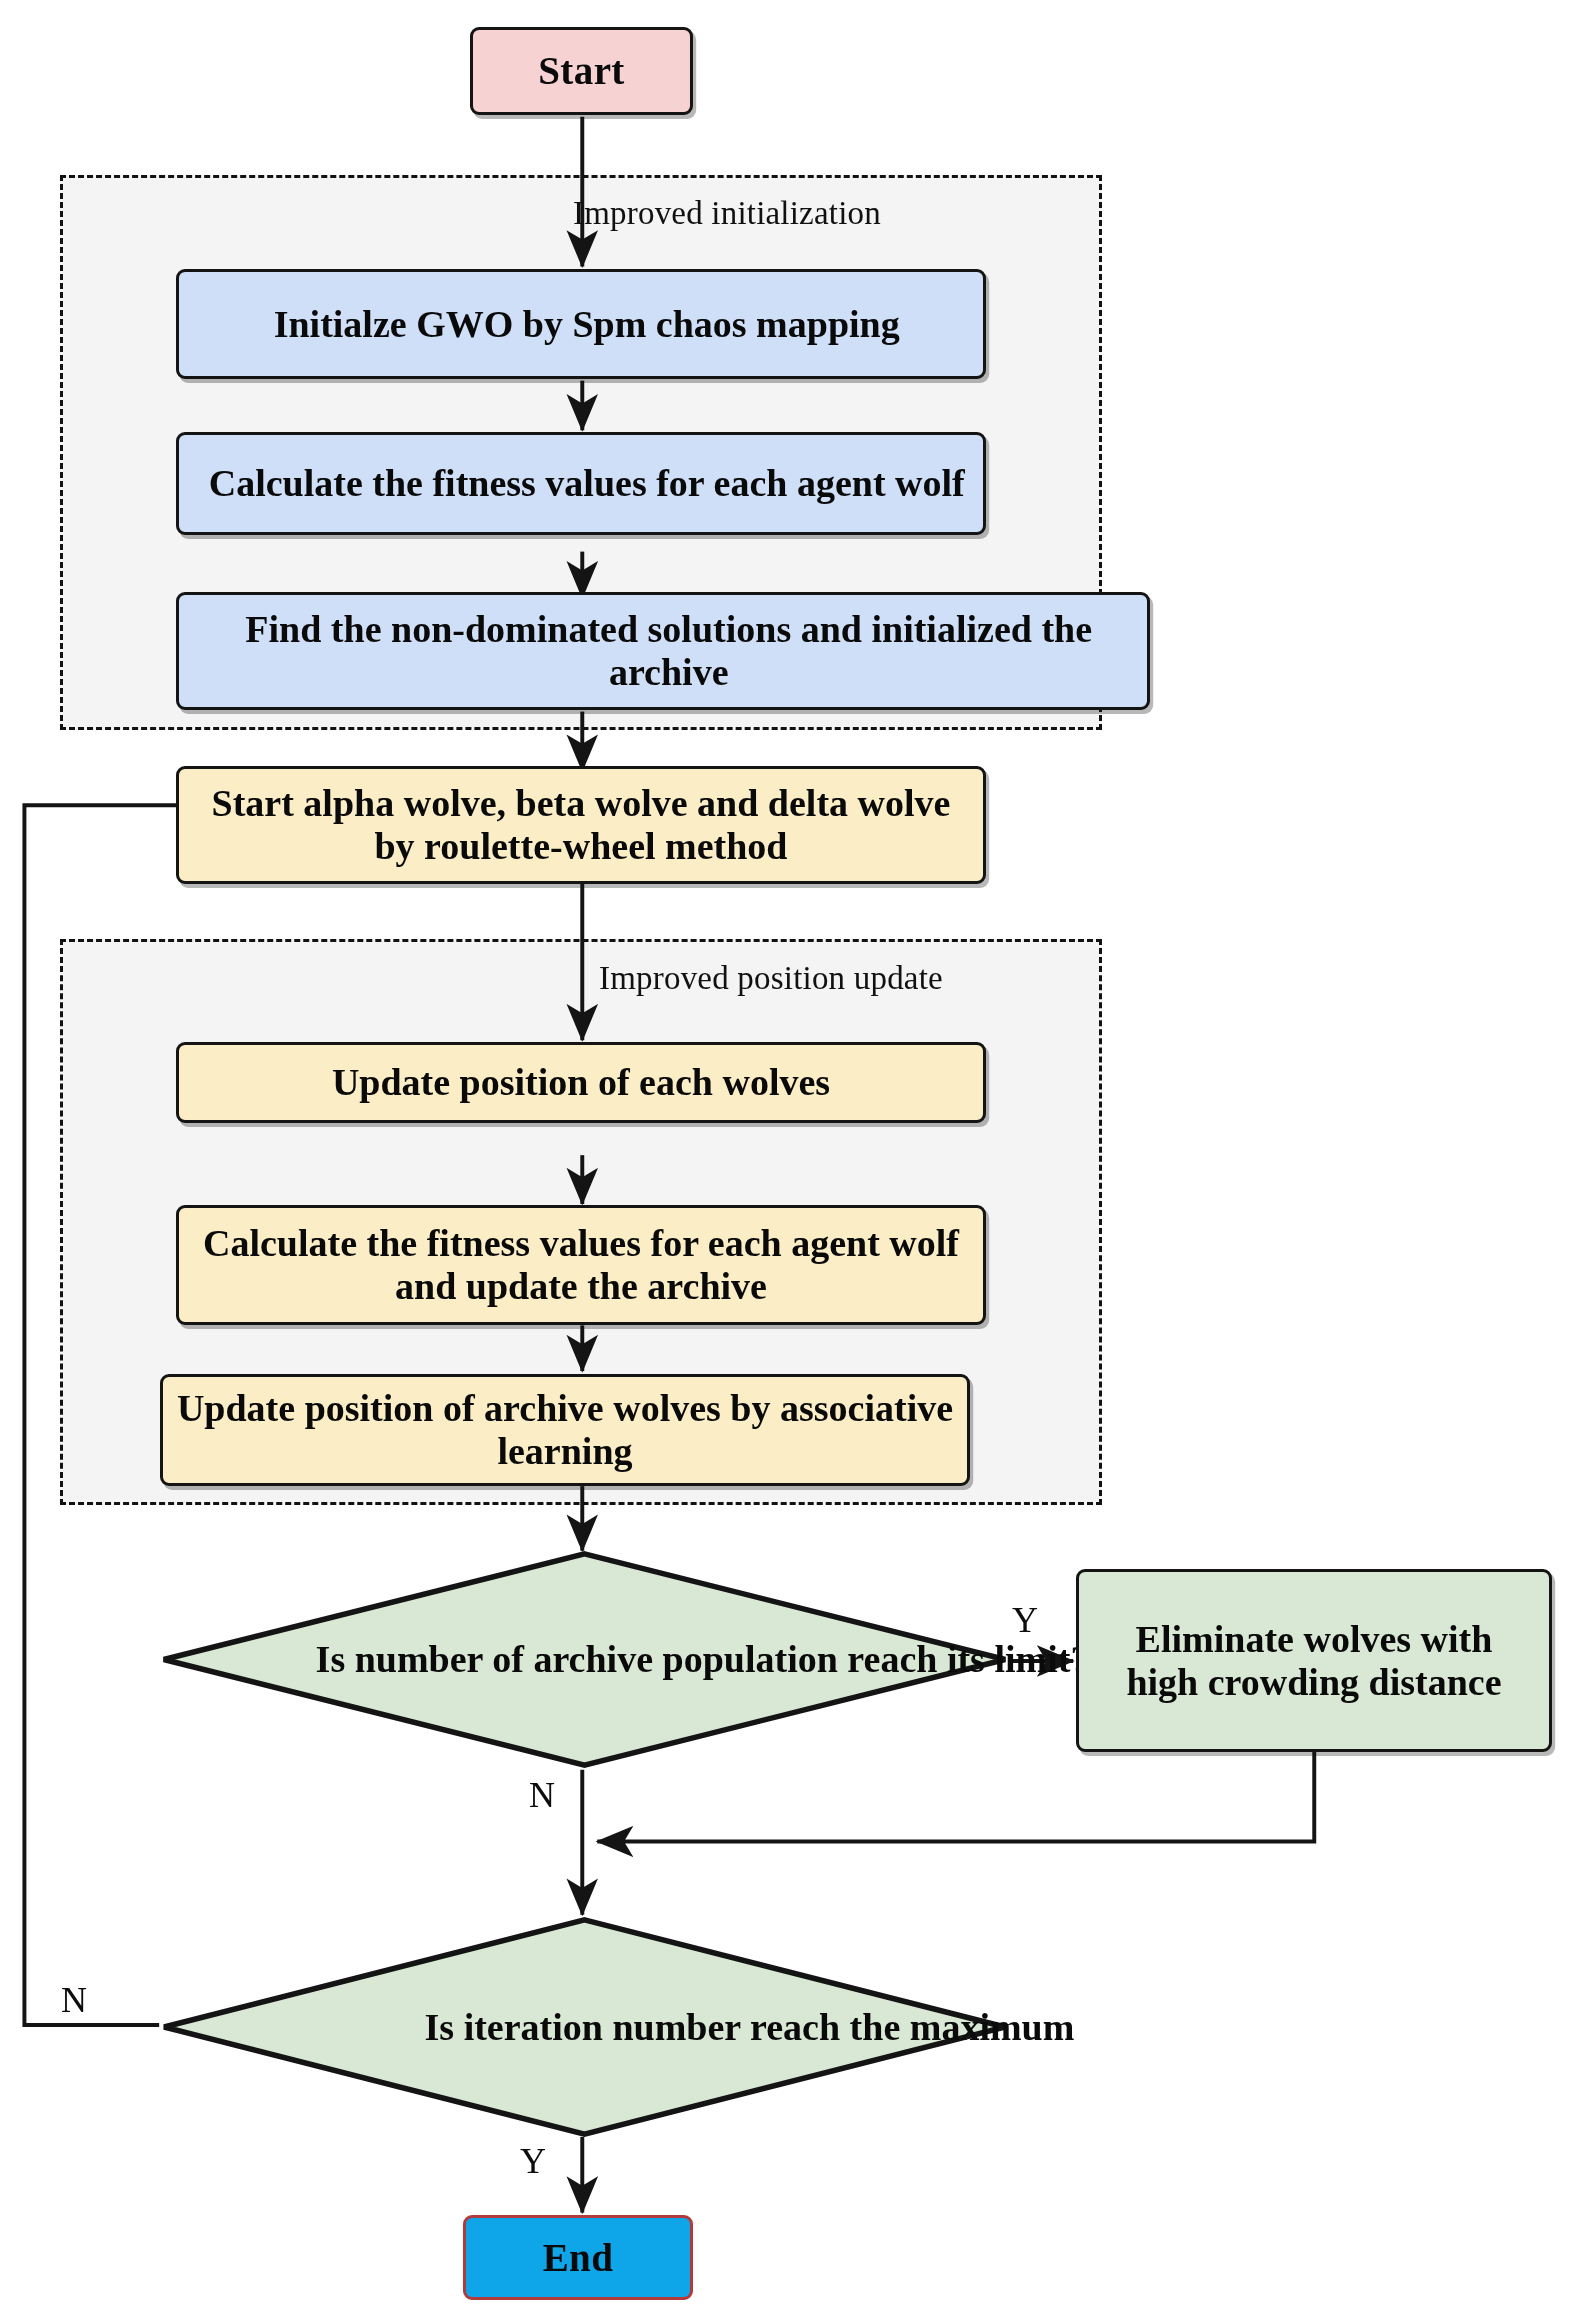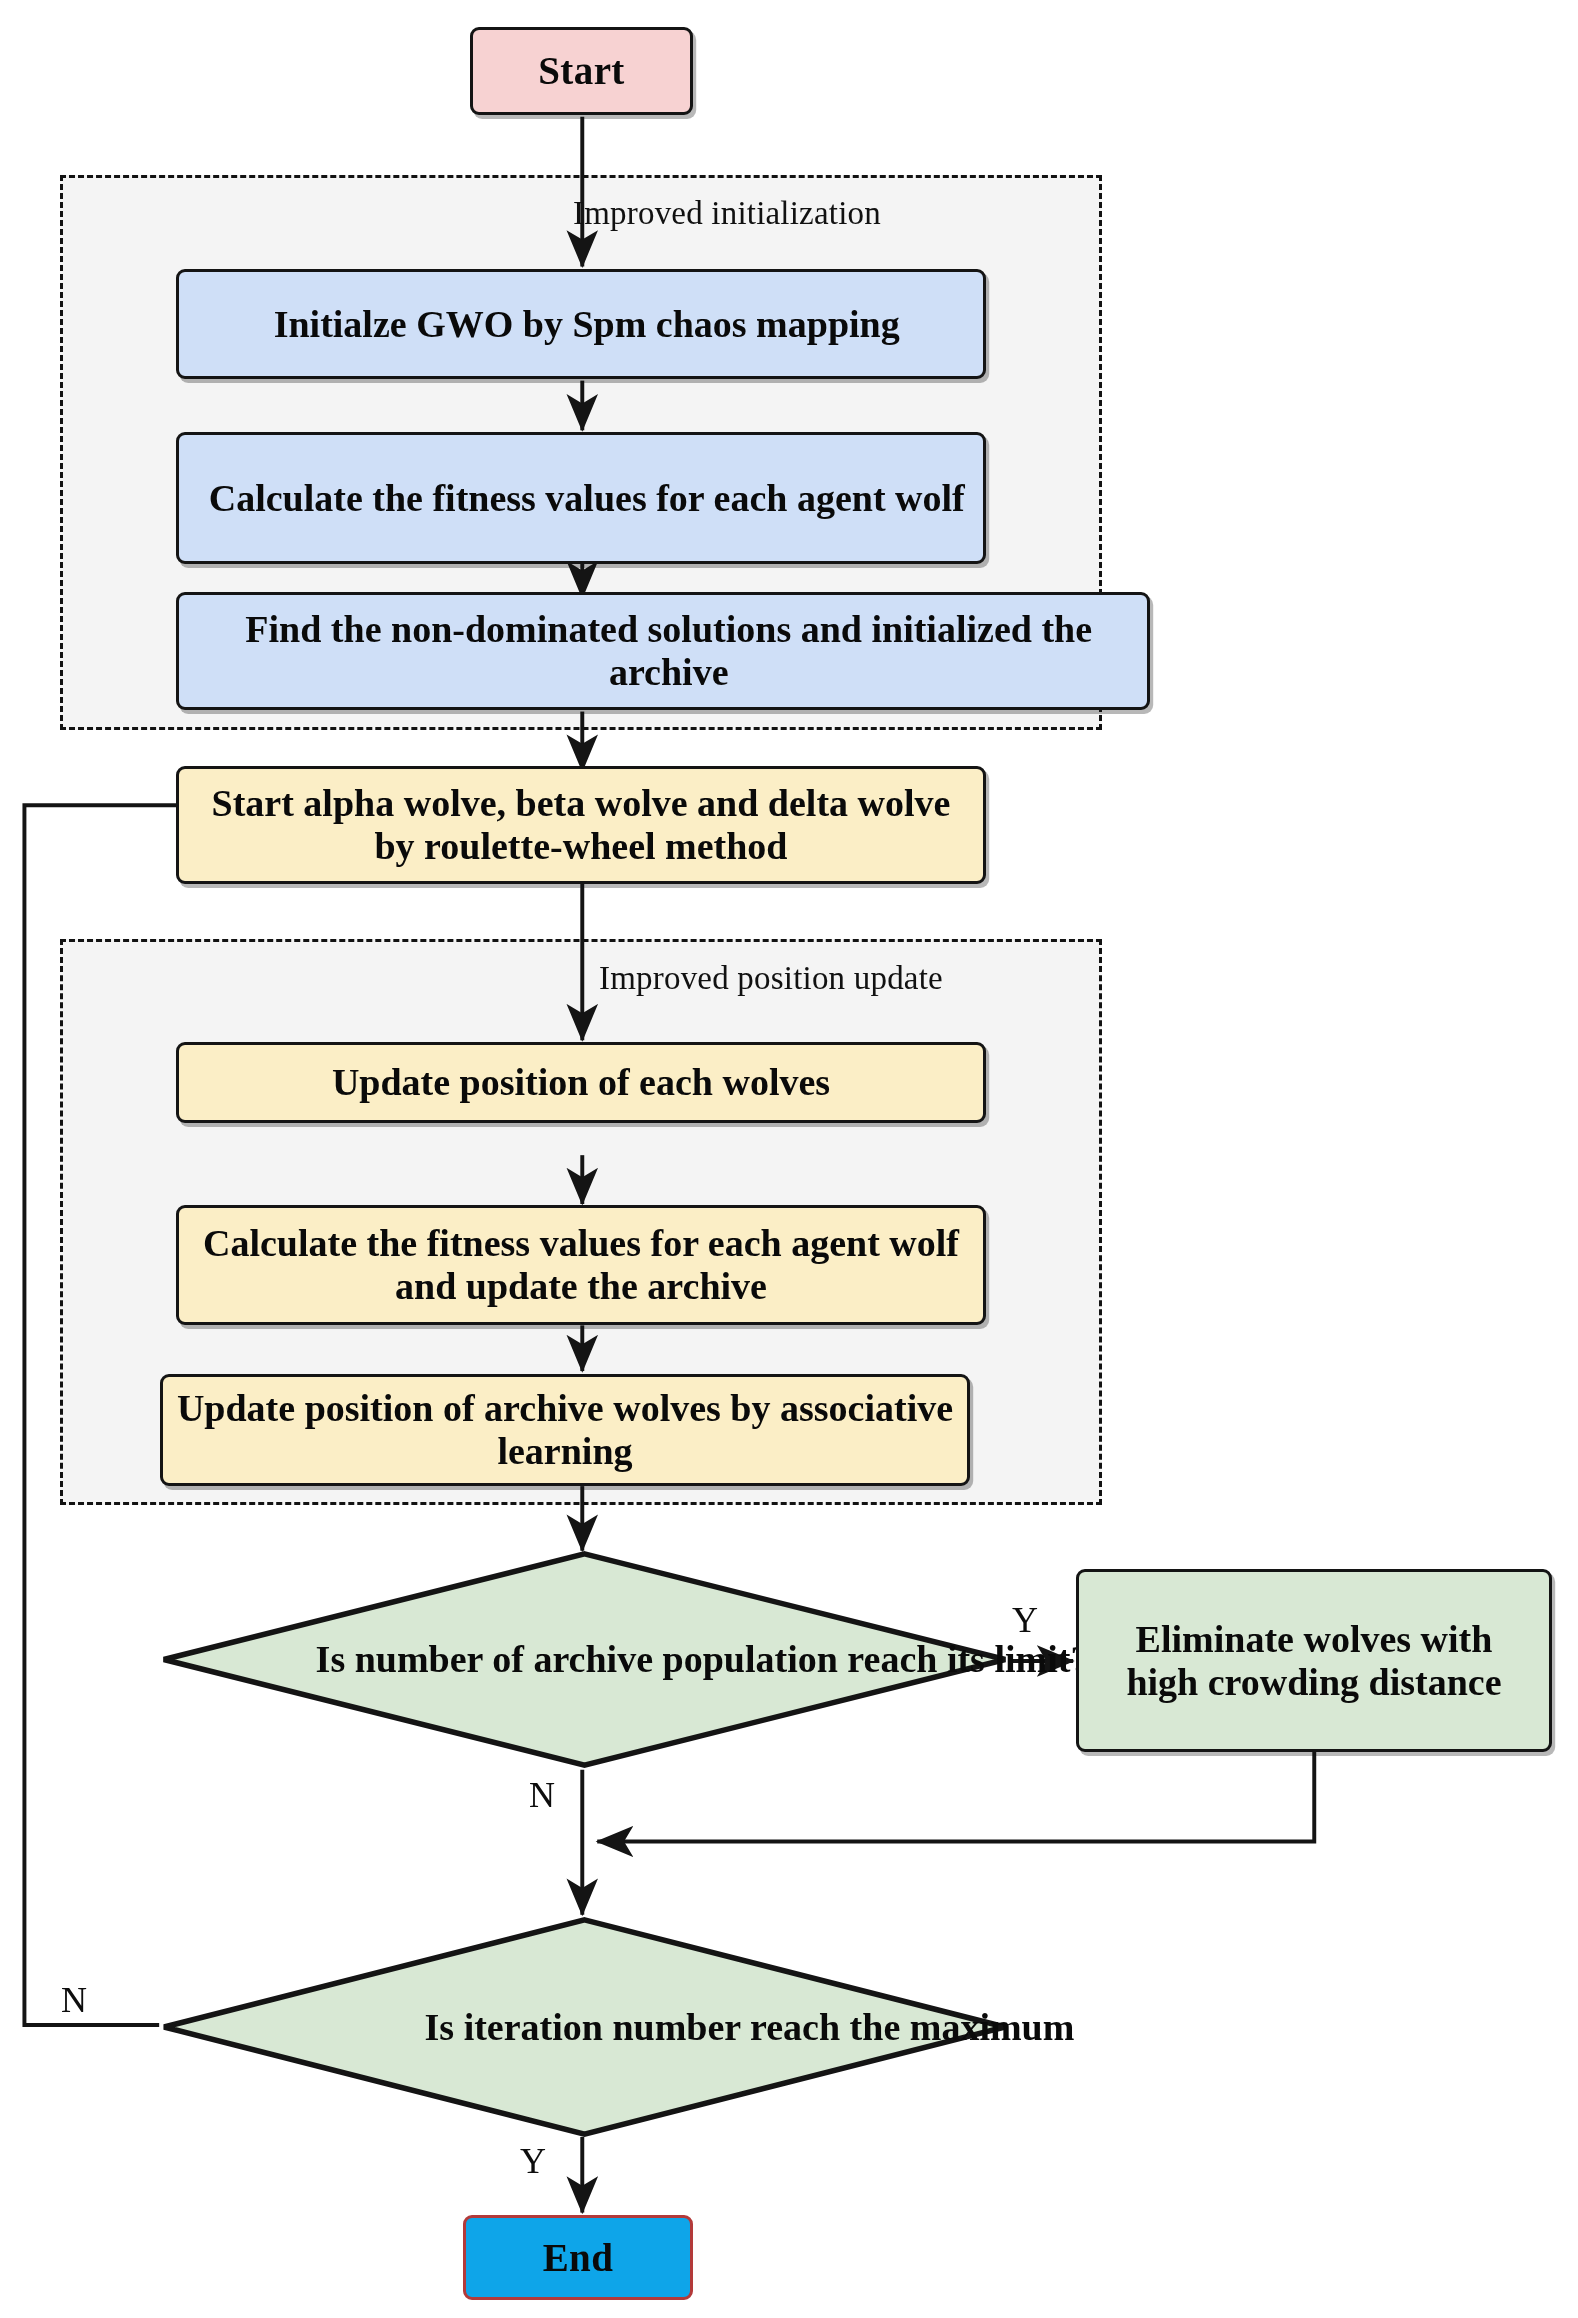--- a/index.html
+++ b/index.html
@@ -137,21 +137,21 @@
     </g>
   </svg>
 
   <div class="group-label" style="left:573px;top:195px;">Improved initialization</div>
   <div class="group-label" style="left:599px;top:960px;">Improved position update</div>
 
   <div class="node rbox n-term-start n-start" style="left:470px;top:27px;width:223px;height:88px;">Start</div>
 
   <div class="node rbox n-blue n-proc" style="left:176px;top:269px;width:810px;height:110px;">Initialze GWO by Spm chaos mapping</div>
 
-  <div class="node rbox n-blue n-proc" style="left:176px;top:432px;width:810px;height:132px;">Calculate the fitness values for each agent wolf</div>
+  <div class="node rbox n-blue n-proc" style="left:176px;top:432px;width:810px;height:103px;">Calculate the fitness values for each agent wolf</div>
 
   <div class="node rbox n-blue n-proc" style="left:176px;top:592px;width:974px;height:118px;">Find the non-dominated solutions and initialized the archive</div>
 
   <div class="node rbox n-yellow n-proc" style="left:176px;top:766px;width:810px;height:118px;">Start alpha wolve, beta wolve and delta wolve by roulette-wheel method</div>
 
   <div class="node rbox n-yellow n-proc" style="left:176px;top:1042px;width:810px;height:81px;">Update position of each wolves</div>
 
   <div class="node rbox n-yellow n-proc" style="left:176px;top:1205px;width:810px;height:120px;">Calculate the fitness values for each agent wolf and update the archive</div>
 
   <div class="node rbox n-yellow n-proc" style="left:160px;top:1374px;width:810px;height:112px;">Update position of archive wolves by associative learning</div>

